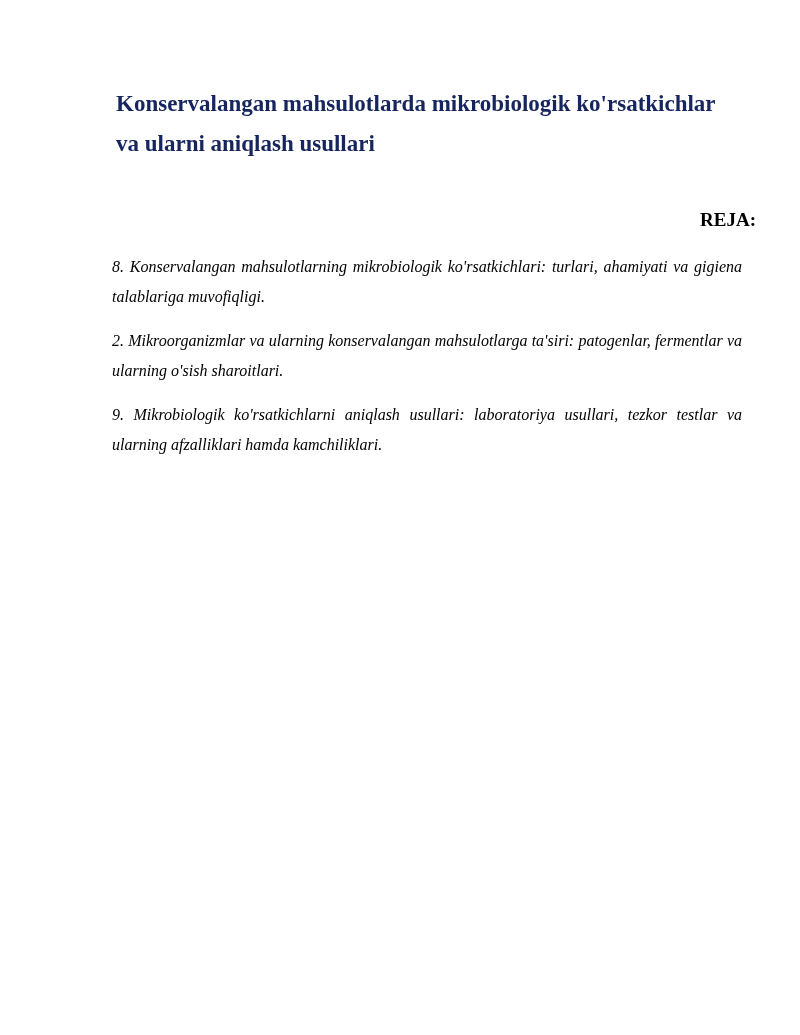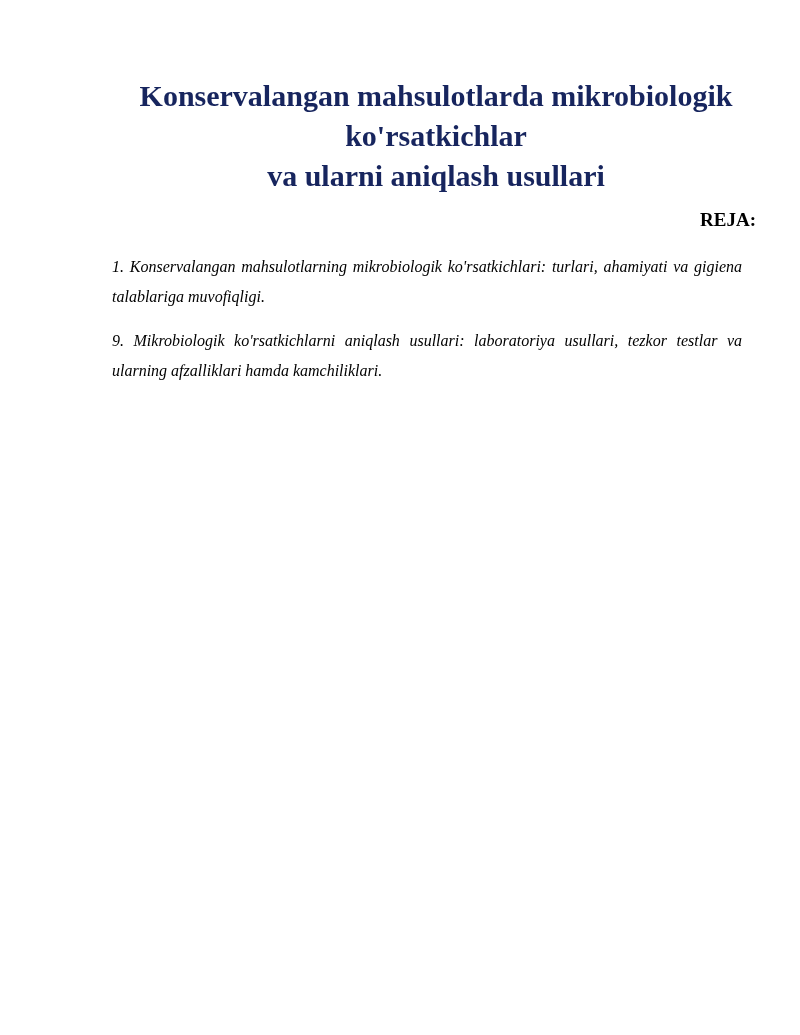--- a/index.html
+++ b/index.html
@@ -19,26 +19,26 @@
       position: absolute;
       left: 0; top: 0;
       width: 800px;
       height: 1035px;
       background: #ffffff;
     }
     .title {
       position: absolute;
       left: 100px;
       width: 656px;
-      text-align: center;
+      text-align: left;
       font-weight: bold;
-      font-size: 30px;
+      font-size: 23px;
       line-height: 40px;
       top: 68px;
-      margin: 8px;
+      margin: 16px;
     }
     .title span {
       display: block;
     }
     .plan-heading {
       position: absolute;
       top: 205px;
       left: 100px;
       width: 656px;
       text-align: right;
@@ -70,16 +70,17 @@
 
 <div class="page">
   <h1 class="title" style="color: rgb(23, 37, 94);">
     <span>Konservalangan mahsulotlarda mikrobiologik ko'rsatkichlar</span>
     <span>va ularni aniqlash usullari</span>
   </h1>
 
   <h2 class="plan-heading">REJA:</h2>
 
   <ol class="plan-list">
-    <li class="plan-item">1. Konservalangan mahsulotlarning mikrobiologik ko'rsatkichlari: turlari, ahamiyati va gigiena talablariga muvofiqligi.</li>
+    <li class="plan-item">8. Konservalangan mahsulotlarning mikrobiologik ko'rsatkichlari: turlari, ahamiyati va gigiena talablariga muvofiqligi.</li>
+    <li class="plan-item">2. Mikroorganizmlar va ularning konservalangan mahsulotlarga ta'siri: patogenlar, fermentlar va ularning o'sish sharoitlari.</li>
     <li class="plan-item">9. Mikrobiologik ko'rsatkichlarni aniqlash usullari: laboratoriya usullari, tezkor testlar va ularning afzalliklari hamda kamchiliklari.</li>
   </ol>
 </div>
 
 </body></html>

